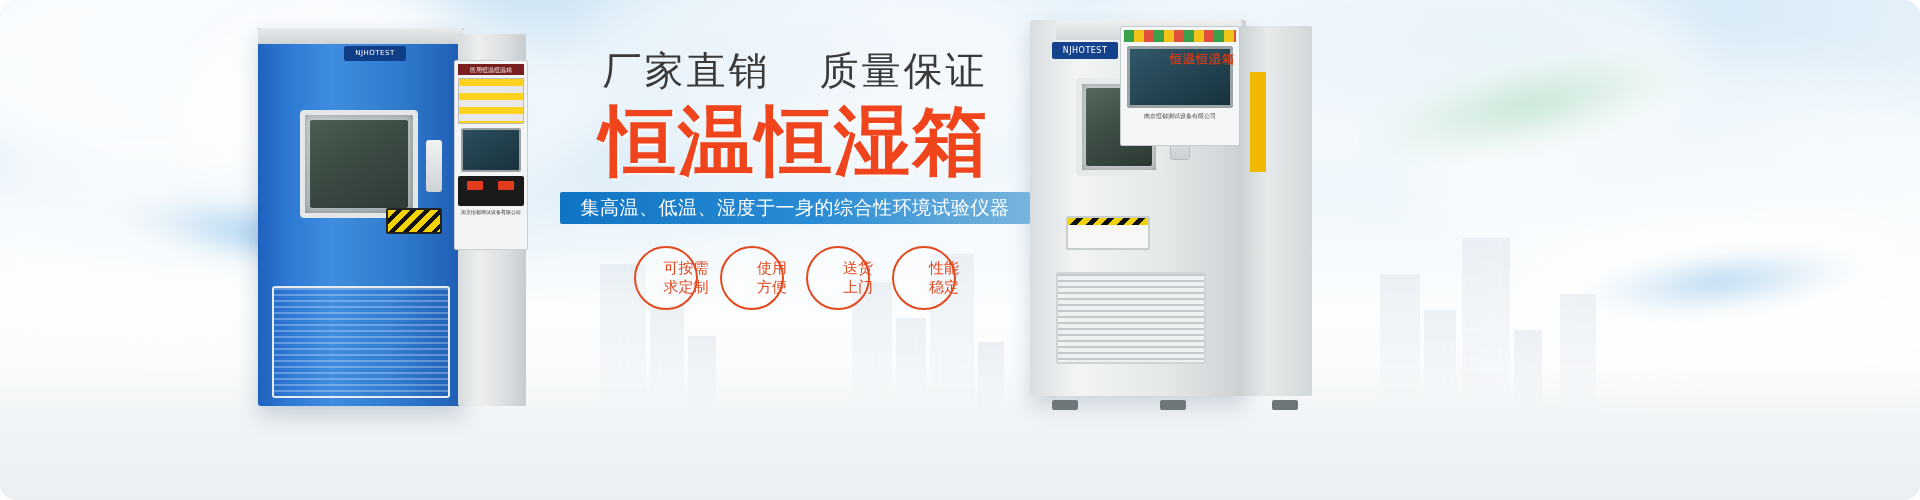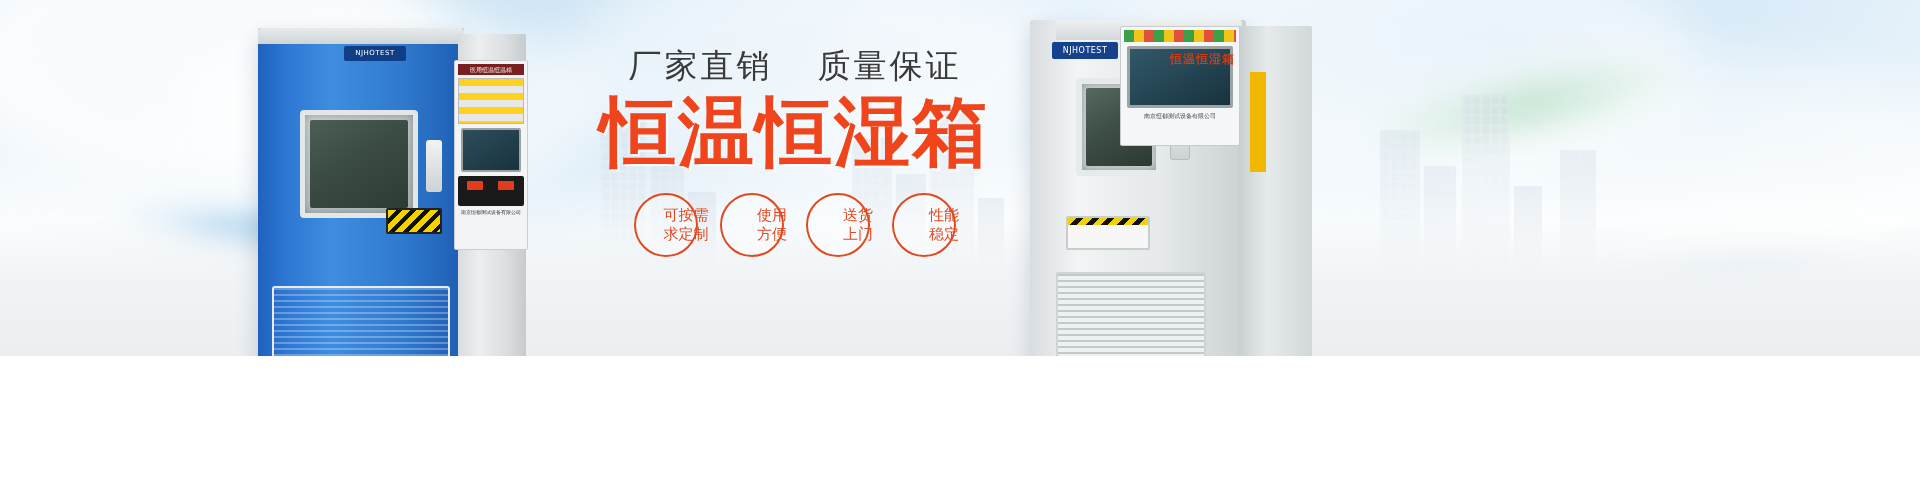--- a/index.html
+++ b/index.html
@@ -4,22 +4,23 @@
 <style>
   * { margin:0; padding:0; box-sizing:border-box; }
   html,body { width:1920px; height:500px; overflow:hidden; }
   body {
     font-family:"DejaVu Sans","Liberation Sans",sans-serif;
     background:#ffffff;
   }
 
   
   .banner{
-    position:relative; width:1920px; height:356px; overflow:hidden;
+    position:relative; width:1920px; height:500px; overflow:hidden;
     background:linear-gradient(180deg,#e9f3fb 0%,#f2f8fc 38%,#fbfdfe 62%,#f6f8f9 100%);
+    border-radius:16px;
   }
 
   
   .sky{position:absolute;inset:0;overflow:hidden;}
   .cloud{position:absolute;border-radius:50%;filter:blur(26px);background:#ffffff;opacity:.85;}
   .c1{left:-60px; top:-70px;  width:520px;height:260px;}
   .c2{left:180px; top:10px;   width:430px;height:190px;opacity:.7;}
   .c3{left:560px; top:-40px;  width:520px;height:210px;opacity:.55;}
   .c4{left:1080px;top:-60px;  width:620px;height:240px;opacity:.6;}
   .c5{left:1420px;top:60px;   width:560px;height:230px;opacity:.5;}
@@ -120,21 +121,21 @@
   .mr-logo span{display:block;font-size:8px;color:#fff;text-align:center;line-height:17px;letter-spacing:.5px;}
   .mr-stripe{position:absolute;left:230px;top:60px;width:16px;height:100px;background:#f0b800;}
   .mr-feet{position:absolute;left:20px;bottom:-6px;width:270px;height:10px;}
   .mr-feet i{position:absolute;bottom:0;width:26px;height:10px;background:#6f7679;border-radius:2px;}
   .mr-feet i:nth-child(1){left:12px;} .mr-feet i:nth-child(2){left:120px;} .mr-feet i:nth-child(3){left:232px;}
 
   
   .copy{position:absolute;left:560px;top:44px;width:470px;}
 
   .kicker{
-    font-size:33px;color:#3a3a3a;letter-spacing:3px;text-align:center;
+    font-size:39px;color:#3a3a3a;letter-spacing:3px;text-align:center;
     font-family:"DejaVu Sans","Liberation Sans",sans-serif;white-space:nowrap;
   }
   .kicker .gap{display:inline-block;width:18px;}
 
   .headline{
     margin-top:4px;text-align:center;font-size:76px;line-height:1.02;
     font-weight:bold;color:#f0451c;letter-spacing:2px;white-space:nowrap;
     text-shadow:2px 2px 0 rgba(255,255,255,.85);
   }
 
@@ -256,20 +257,23 @@
   <div class="copy">
 
     <div class="kicker">
       <span>厂家直销</span>
       <span class="gap"></span>
       <span>质量保证</span>
     </div>
 
     <div class="headline">恒温恒湿箱</div>
 
+    <div class="subbar">
+      <span>集高温、低温、湿度于一身的综合性环境试验仪器</span>
+    </div>
 
     <div class="badges">
       <div class="badge">
         <b>可按需</b>
         <b>求定制</b>
       </div>
       <div class="badge">
         <b>使用</b>
         <b>方便</b>
       </div>

